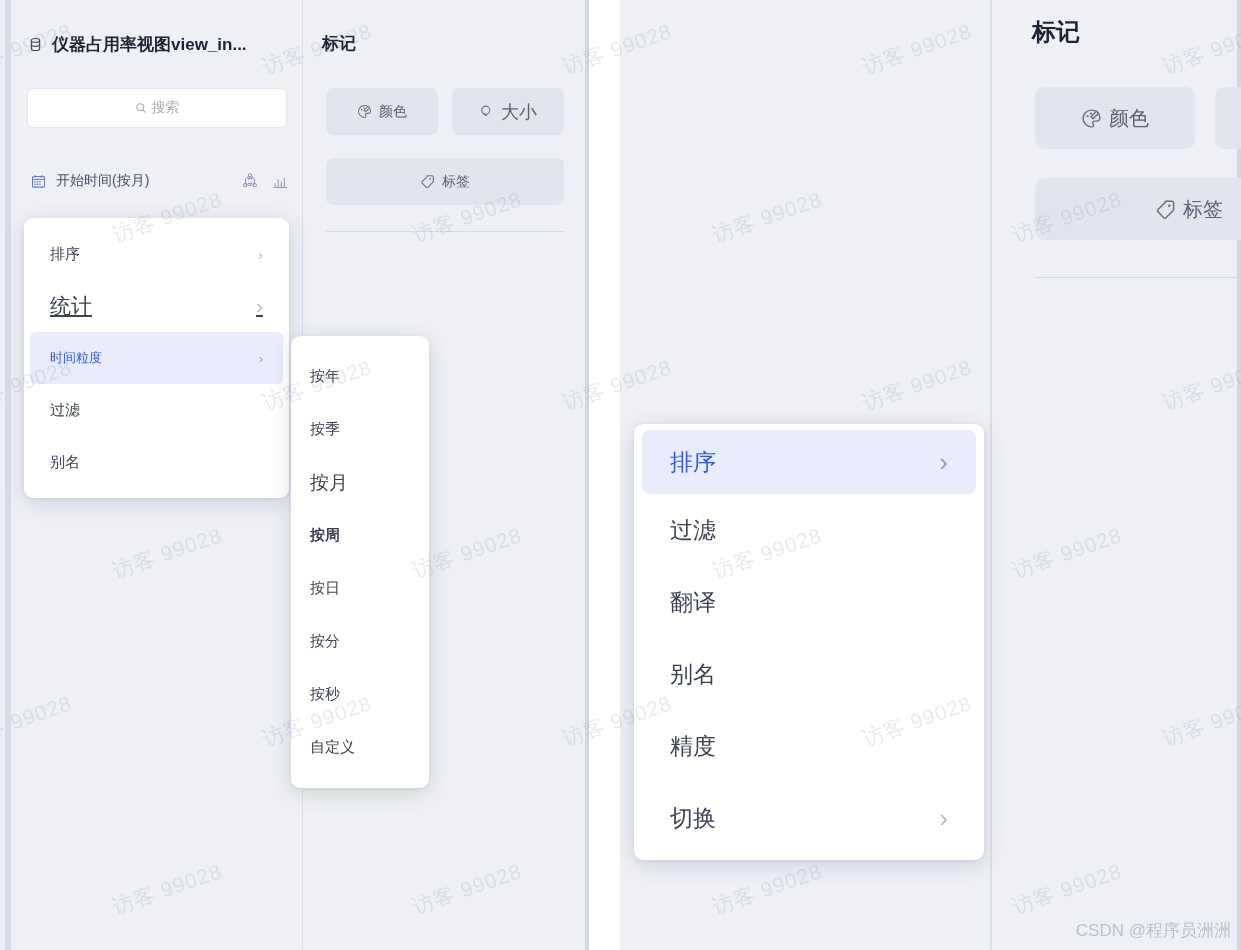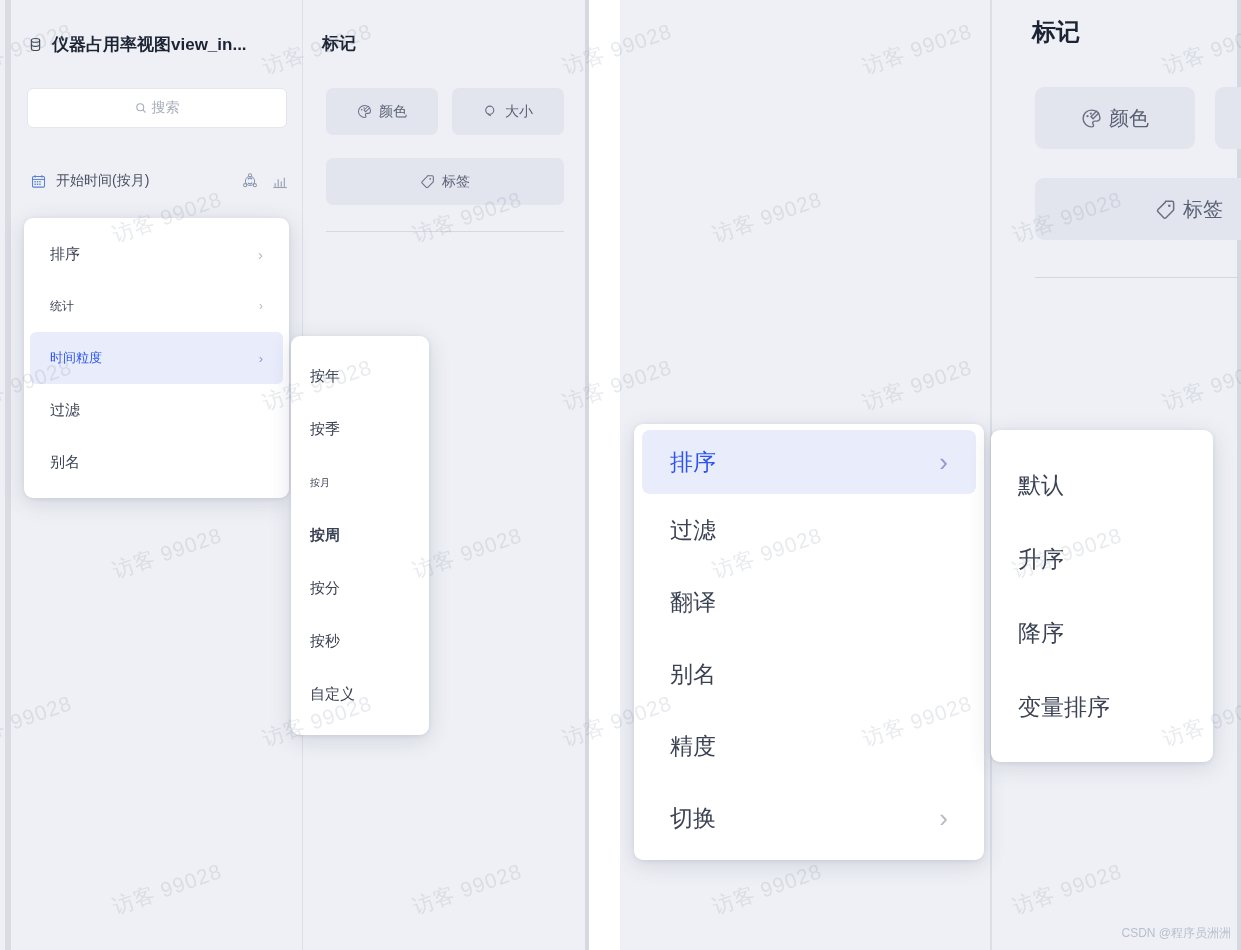--- a/index.html
+++ b/index.html
@@ -74,21 +74,21 @@
   .mi .chev{color:#b4bac6;font-weight:300;}
   .mi.sel{background:#e8ecfb;color:#2b55f0;border-radius:6px;}
   .mi.sel .chev{color:#8d9ccd;}
 
   
   .ico{display:inline-flex;align-items:center;justify-content:center;flex:none;}
   .ico svg{display:block;}
 
   .csdn{
     position:absolute;right:10px;bottom:8px;
-    color:#b9bfca;font-size:12px;z-index:60;
+    color:#b9bfca;font-size:17px;z-index:60;
     font-family:"Liberation Sans","DejaVu Sans",sans-serif;
     white-space:nowrap;
   }
 </style>
 </head>
 <body>
 
 <div class="stage">
 
   <div class="half halfL L">
@@ -164,21 +164,21 @@
           <path d="M8 1.6c3.6 0 6.4 2.6 6.4 5.8 0 1.8-1.3 2.6-2.7 2.6h-1.1c-1 0-1.7.7-1.7 1.5 0 .4.2.7.4 1 .2.3.3.5.3.9 0 .6-.5 1-1.3 1C4.7 14.4 1.6 11.5 1.6 8S4.4 1.6 8 1.6z"></path>
           <circle cx="5" cy="6.2" r=".85" fill="#6a7184" stroke="none"></circle>
           <circle cx="7.5" cy="4.2" r=".85" fill="#6a7184" stroke="none"></circle>
           <circle cx="10.5" cy="5.3" r=".85" fill="#6a7184" stroke="none"></circle>
           <path d="M11.8 2.4l1.6 1.6-4.2 4.2-1.6-1.6z" fill="#fff"></path>
         </svg>
       </span>
       <span>颜色</span>
     </div>
 
-    <div class="mk-btn" style="left:452px;top:88px;width:112px;height:47px;font-size:14px;">
+    <div class="mk-btn" style="left:452px;top:88px;width:112px;height:47px;font-size:18px;">
       <span class="ico">
         <svg width="15" height="15" viewBox="0 0 16 16" fill="none" stroke="#6a7184" stroke-width="1.2">
           <circle cx="7.2" cy="6.6" r="4.3"></circle>
           <path d="M5 10.2a4.3 4.3 0 003.4 2.2"></path>
         </svg>
       </span>
       <span>大小</span>
     </div>
 
     <div class="mk-btn" style="left:326px;top:158px;width:238px;height:47px;font-size:14px;">
@@ -191,21 +191,21 @@
       <span>标签</span>
     </div>
 
     <div class="mk-div" style="left:326px;top:231px;width:238px;"></div>
 
     <div class="menu" style="left:24px;top:218px;width:265px;padding:10px 0;">
       <div class="mi" style="height:52px;padding:0 20px;font-size:15px;margin:0 6px;">
         <span class="mlabel">排序</span>
         <span class="chev">›</span>
       </div>
-      <div class="mi" style="height:52px;padding:0 20px;font-size:12px;margin:0 6px;">
+      <div class="mi" style="height:52px;padding:0 20px;font-size:21px;margin:0 6px;text-decoration:underline;">
         <span class="mlabel">统计</span>
         <span class="chev">›</span>
       </div>
       <div class="mi sel" style="height:52px;padding:0 20px;font-size:13px;margin:0 6px;">
         <span class="mlabel">时间粒度</span>
         <span class="chev">›</span>
       </div>
       <div class="mi" style="height:52px;padding:0 20px;font-size:15px;margin:0 6px;">
         <span class="mlabel">过滤</span>
       </div>
@@ -214,25 +214,28 @@
       </div>
     </div>
 
     <div class="menu" style="left:291px;top:336px;width:138px;padding:14px 0;">
       <div class="mi" style="height:53px;padding:0 19px;font-size:15px;">
         <span class="mlabel">按年</span>
       </div>
       <div class="mi" style="height:53px;padding:0 19px;font-size:15px;">
         <span class="mlabel">按季</span>
       </div>
-      <div class="mi" style="height:53px;padding:0 19px;font-size:10px;">
+      <div class="mi" style="height:53px;padding:0 19px;font-size:19px;">
         <span class="mlabel">按月</span>
       </div>
       <div class="mi" style="height:53px;padding:0 19px;font-size:15px;font-weight:bold;">
         <span class="mlabel">按周</span>
+      </div>
+      <div class="mi" style="height:53px;padding:0 19px;font-size:15px;">
+        <span class="mlabel">按日</span>
       </div>
       <div class="mi" style="height:53px;padding:0 19px;font-size:15px;">
         <span class="mlabel">按分</span>
       </div>
       <div class="mi" style="height:53px;padding:0 19px;font-size:15px;">
         <span class="mlabel">按秒</span>
       </div>
       <div class="mi" style="height:53px;padding:0 19px;font-size:15px;">
         <span class="mlabel">自定义</span>
       </div>
@@ -392,34 +395,20 @@
       </div>
       <div class="mi" style="height:72px;padding:0 28px;font-size:23px;margin:0 8px;">
         <span class="mlabel">精度</span>
       </div>
       <div class="mi" style="height:72px;padding:0 28px;font-size:23px;margin:0 8px;gap:7px;">
         <span class="mlabel">切换</span>
         <span class="chev" style="font-size:26px;">›</span>
       </div>
     </div>
 
-    <div class="menu" style="left:371px;top:430px;width:222px;padding:18px 0;">
-      <div class="mi" style="height:74px;padding:0 27px;font-size:23px;">
-        <span class="mlabel">默认</span>
-      </div>
-      <div class="mi" style="height:74px;padding:0 27px;font-size:23px;">
-        <span class="mlabel">升序</span>
-      </div>
-      <div class="mi" style="height:74px;padding:0 27px;font-size:23px;">
-        <span class="mlabel">降序</span>
-      </div>
-      <div class="mi" style="height:74px;padding:0 27px;font-size:23px;">
-        <span class="mlabel">变量排序</span>
-      </div>
-    </div>
   </div>
 
   <div class="watermark" id="wm-layer">
       <div class="wm" style="color: rgba(120, 130, 150, 0.17); left: -40px; top: 35px;">访客 99028</div>
       <div class="wm" style="color: rgba(120, 130, 150, 0.17); left: 260px; top: 35px;">访客 99028</div>
       <div class="wm" style="color: rgba(120, 130, 150, 0.17); left: 560px; top: 35px;">访客 99028</div>
       <div class="wm" style="color: rgba(120, 130, 150, 0.17); left: 860px; top: 35px;">访客 99028</div>
       <div class="wm" style="color: rgba(120, 130, 150, 0.17); left: 1160px; top: 35px;">访客 99028</div>
       <div class="wm" style="color: rgba(120, 130, 150, 0.17); left: 110px; top: 203px;">访客 99028</div>
       <div class="wm" style="color: rgba(120, 130, 150, 0.17); left: 410px; top: 203px;">访客 99028</div>

